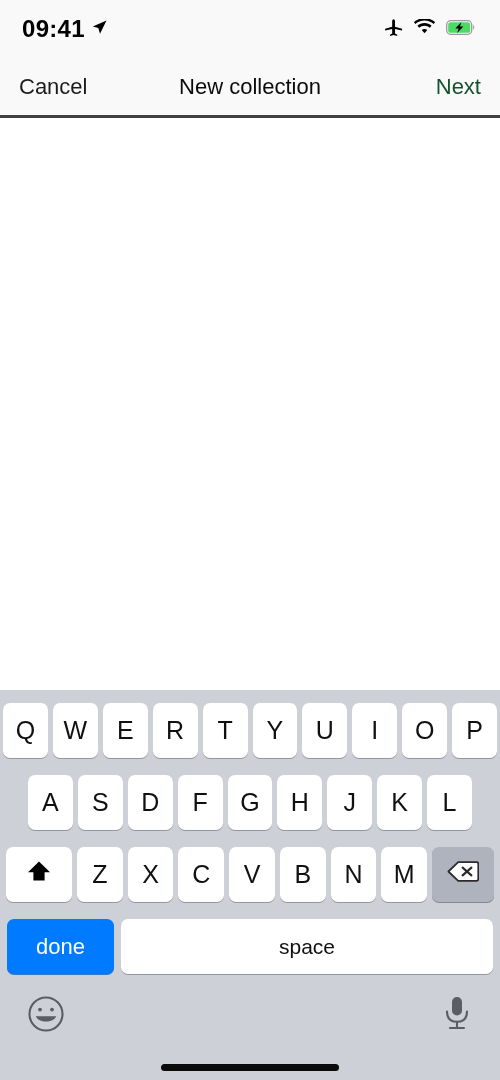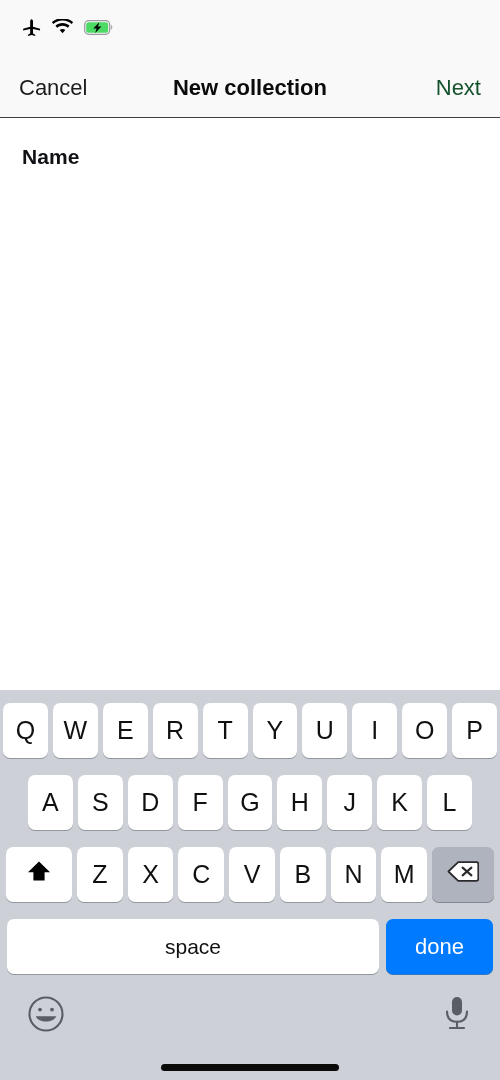--- a/index.html
+++ b/index.html
@@ -33,31 +33,31 @@
   .loc-arrow { display:block; }
   .status-right { display:flex; align-items:center; gap:11px; }
 
   
   .nav-bar {
     height:60px;
     background:#f9f9f9;
     position:relative;
     display:flex; align-items:center;
     padding:0 19px;
-    border-bottom:1px solid #404040;
+    border-bottom:3px solid #404040;
     flex:0 0 auto;
   }
   .nav-cancel {
     font-size:22px; color:#1c1c1e;
     z-index:2;
   }
   .nav-title {
     position:absolute; left:0; right:0;
     text-align:center;
-    font-size:22px; font-weight:bold; color:#0b0b0c;
+    font-size:22px; font-weight:normal; color:#0b0b0c;
   }
   .nav-next {
     margin-left:auto;
     font-size:22px; color:#14532d;
     z-index:2;
   }
 
   
   .form-area {
     flex:1 1 auto;
@@ -148,20 +148,28 @@
     border-radius:4px;
     background:#0a0a0a;
   }
 </style>
 </head>
 <body>
 
 <div id="app">
 
   <div class="status-bar">
+    <div class="status-left">
+      <span class="status-time">09:41</span>
+      <span class="loc-arrow">
+        <svg width="17" height="17" viewBox="0 0 17 17">
+            <path d="M15.5 1.5 L1.8 7.4 L7.3 9.1 L9.0 14.8 Z" fill="#000"></path>
+          </svg>
+      </span>
+    </div>
     <div class="status-right">
       <span>
         <svg width="19" height="19" viewBox="0 0 20 20">
             <path d="M19 11.4 L11.6 9.1 L11.6 3.3 C11.6 2.3 11.0 1.2 10.1 1.2 C9.2 1.2 8.6 2.3 8.6 3.3 L8.6 9.1 L1.2 11.4 L1.2 13.2 L8.6 11.7 L8.6 16.2 L6.3 17.6 L6.3 18.9 L10.1 18.0 L13.9 18.9 L13.9 17.6 L11.6 16.2 L11.6 11.7 L19 13.2 Z" fill="#000"></path>
           </svg>
       </span>
       <span>
         <svg width="21" height="16" viewBox="0 0 22 16">
           <path d="M11 14.6 L8.1 11.2 C8.9 10.5 9.9 10.1 11 10.1 C12.1 10.1 13.1 10.5 13.9 11.2 Z" fill="#000"></path>
           <path d="M11 6.6 C8.9 6.6 6.9 7.4 5.4 8.8 L3.6 6.7 C5.6 4.9 8.2 3.8 11 3.8 C13.8 3.8 16.4 4.9 18.4 6.7 L16.6 8.8 C15.1 7.4 13.1 6.6 11 6.6 Z" fill="#000"></path>
@@ -179,21 +187,20 @@
     </div>
   </div>
 
   <div class="nav-bar">
     <span class="nav-cancel">Cancel</span>
     <span class="nav-title">New collection</span>
     <span class="nav-next">Next</span>
   </div>
 
   <div class="form-area">
-    <div class="field-label">Name</div>
   </div>
 
   <div class="keyboard">
 
     <div class="kb-row r1">
       <div class="key">Q</div>
       <div class="key">W</div>
       <div class="key">E</div>
       <div class="key">R</div>
       <div class="key">T</div>
@@ -235,22 +242,22 @@
         <span>
           <svg width="32" height="23" viewBox="0 0 32 23">
             <path d="M11.2 2.2 L29.5 2.2 C30.6 2.2 31.3 2.9 31.3 4 L31.3 19 C31.3 20.1 30.6 20.8 29.5 20.8 L11.2 20.8 L1.4 11.5 Z" fill="#ffffff" stroke="#2b2b2e" stroke-width="1.8" stroke-linejoin="round"></path>
             <path d="M15.6 7.6 L24.4 15.4 M24.4 7.6 L15.6 15.4" stroke="#2b2b2e" stroke-width="2.1" stroke-linecap="round"></path>
           </svg>
         </span>
       </div>
     </div>
 
     <div class="kb-row r4">
+      <div class="key done">done</div>
       <div class="key space">space</div>
-      <div class="key done">done</div>
     </div>
 
     <div class="kb-bottom">
       <span>
         <svg width="40" height="40" viewBox="0 0 40 40">
           <circle cx="20" cy="20" r="16.5" fill="none" stroke="#5a5d66" stroke-width="2.1"></circle>
           <circle cx="14" cy="15.6" r="1.9" fill="#5a5d66"></circle>
           <circle cx="26" cy="15.6" r="1.9" fill="#5a5d66"></circle>
           <path d="M9.8 22.2 C12.4 29.2 27.6 29.2 30.2 22.2 Z" fill="#5a5d66"></path>
         </svg>

